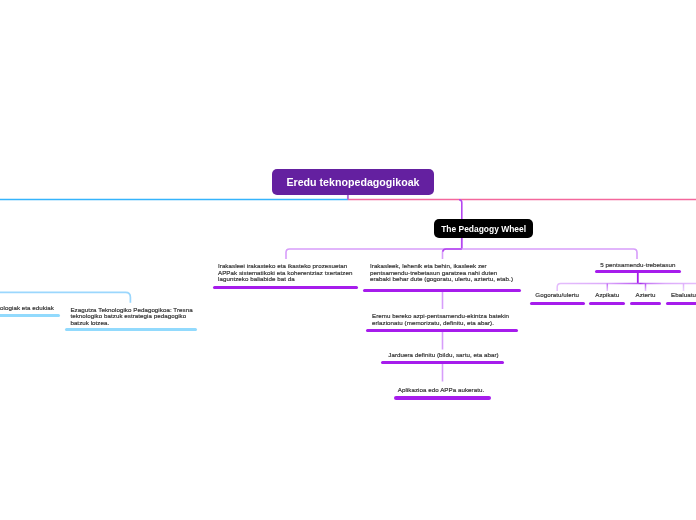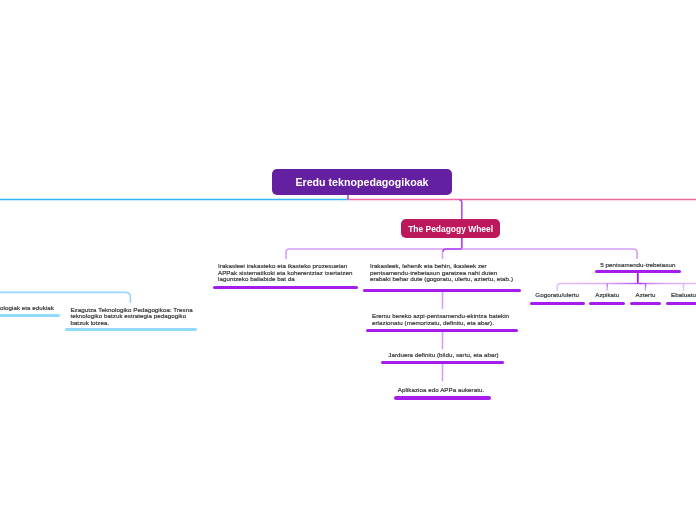--- a/index.html
+++ b/index.html
@@ -62,25 +62,25 @@
 
     <path d="M637.8 273 V283.5" stroke="#A61CEC" stroke-width="1.8" fill="none"></path>
     <path d="M557.2 291 V287 q0 -3.5 3.5 -3.5 H696" stroke="url(#gradSkills)" stroke-width="1.5" fill="none"></path>
     <path d="M607.3 291 V283.5" stroke="url(#gradSk2)" stroke-width="1.5" fill="none"></path>
     <path d="M645.5 291 V283.5" stroke="url(#gradSk3)" stroke-width="1.5" fill="none"></path>
     <path d="M683.5 291 V283.5" stroke="url(#gradSk4)" stroke-width="1.5" fill="none"></path>
 
     <path d="M0 292.4 H125.6 q4.8 0 4.8 4.8 V302.7" stroke="#9BD7FD" stroke-width="1.7" fill="none"></path>
   </svg>
 
-  <div class="node pill" style="left:272px;top:169px;width:180px;height:26px;background:#6420A0;font-size:10.65px;">
+  <div class="node pill" style="left:272px;top:169px;width:162px;height:26px;background:#6420A0;font-size:10.65px;">
     <span>Eredu teknopedagogikoak</span>
   </div>
 
-  <div class="node pill" style="left:401px;top:219px;width:99.2px;height:19px;background:#be185d;font-size:8.45px;border-radius:5px;align-items:center;">
+  <div class="node pill" style="left:434px;top:219px;width:99.2px;height:19px;background:#000000;font-size:8.45px;border-radius:5px;align-items:center;">
     <span>The Pedagogy Wheel</span>
   </div>
 
   <div class="txt" style="left:218px;top:263px;width:136px;">Irakasleei irakasteko eta ikasteko prozesuetan APPak sistematikoki eta koherentziaz txertatzen laguntzeko baliabide bat da</div>
   <div class="bar" style="left:212.8px;top:286.3px;width:145.6px;height:3.2px;background:#A61CEC;"></div>
 
   <div class="txt" style="left:370px;top:263px;width:148px;">Irakasleek, lehenik eta behin, ikasleek zer pentsamendu-trebetasun garatzea nahi duten erabaki behar dute (gogoratu, ulertu, aztertu, etab.)</div>
   <div class="bar" style="left:363.4px;top:288.8px;width:157.4px;height:3.2px;background:#A61CEC;"></div>
 
   <div class="txt" style="left:372px;top:313px;width:144px;">Eremu bereko azpi-pentsamendu-ekintza batekin erlazionatu (memorizatu, definitu, eta abar).</div>

